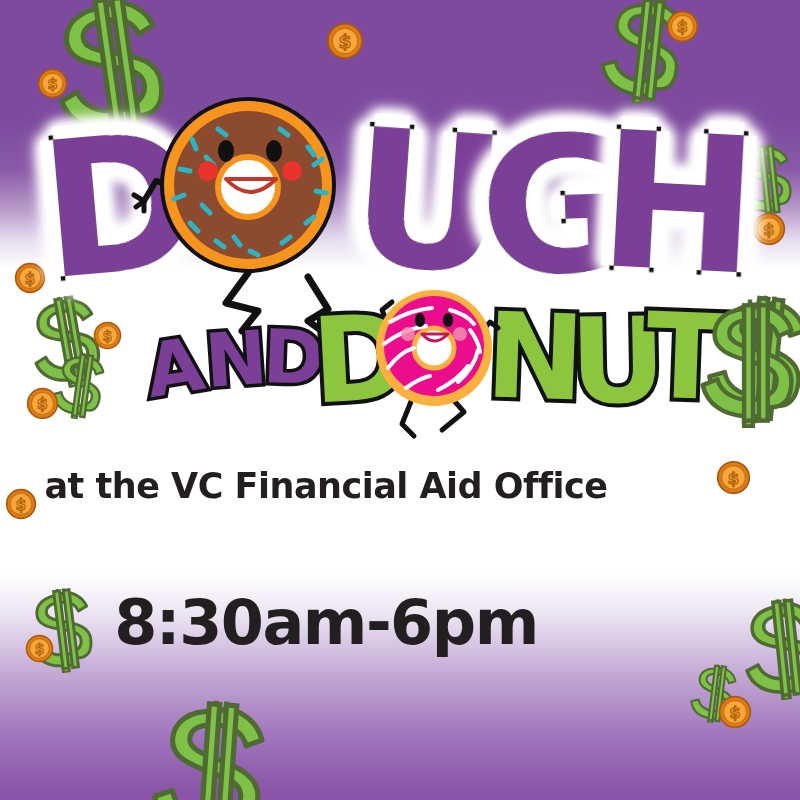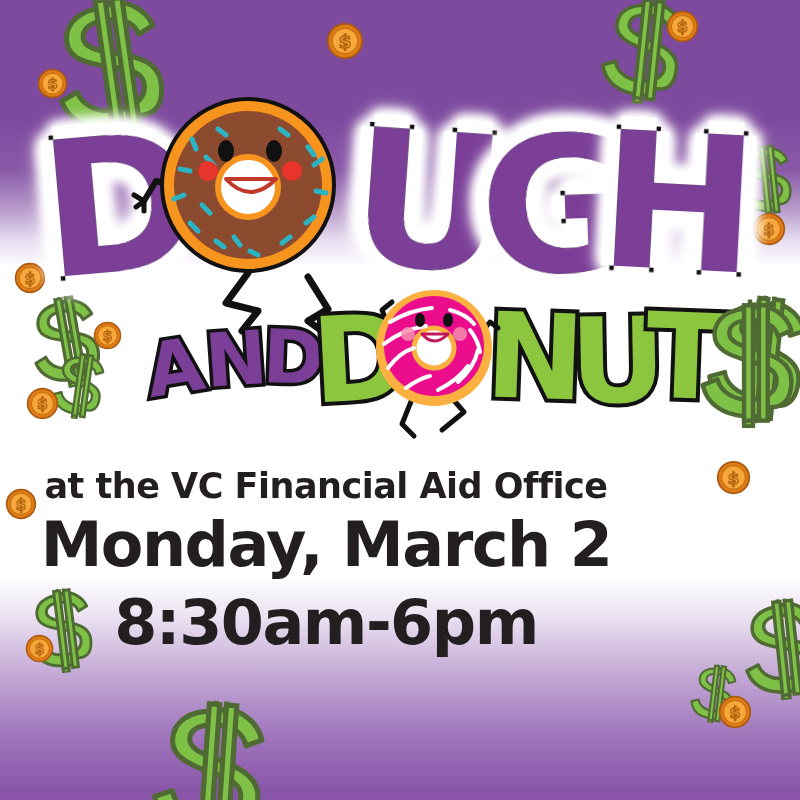--- a/index.html
+++ b/index.html
@@ -323,16 +323,15 @@
       <ellipse cx="54" cy="34" rx="5" ry="7" fill="#111"></ellipse>
       <ellipse cx="82" cy="34" rx="5" ry="7" fill="#111"></ellipse>
       <circle cx="42" cy="48" r="7" fill="#f48fb1" opacity="0.85"></circle>
       <circle cx="94" cy="48" r="7" fill="#f48fb1" opacity="0.85"></circle>
       <path d="M56 48 Q68 62 82 48 Z" fill="#ffffff" stroke="#c2185b" stroke-width="3" stroke-linejoin="round"></path>
     </svg>
 
   </div>
 
   <div class="info" id="line-venue">at the VC Financial Aid Office</div>
-  <div class="info" id="line-date">Monday, March 2</div>
   <div class="info" id="line-time">8:30am-6pm</div>
 
 </div>
 
 </body></html>

